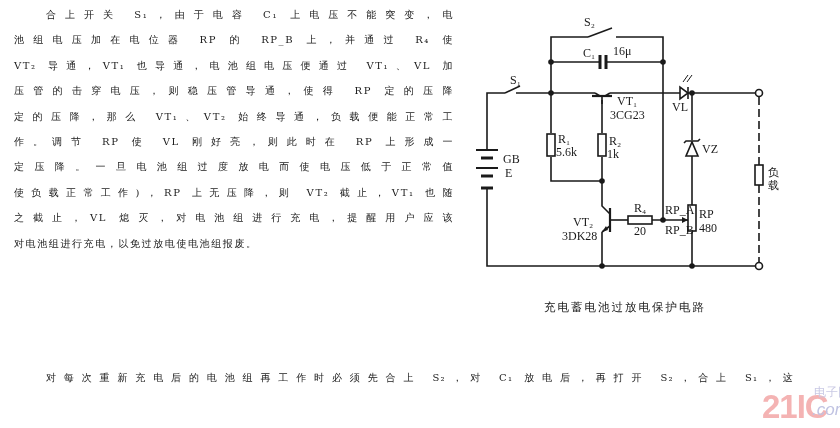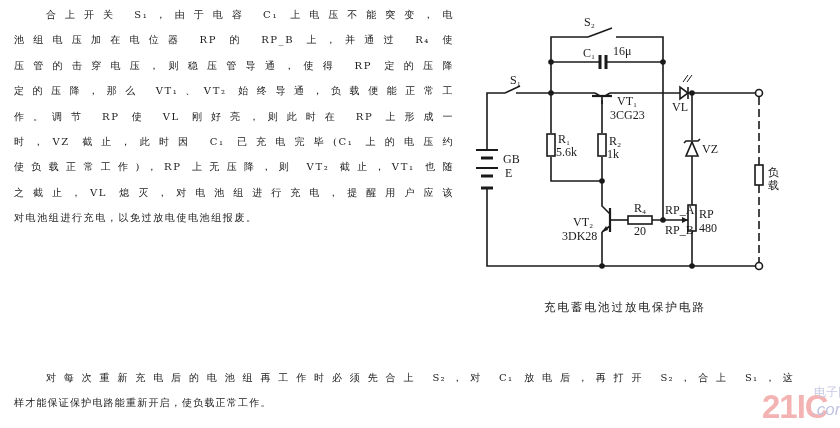--- a/index.html
+++ b/index.html
@@ -24,32 +24,32 @@
            font-size: 12px; color: #c9c9e4; letter-spacing: 0; white-space: nowrap; }
   .wm-com { position: absolute; left: 50px; top: 18px; font-family: "Liberation Sans", sans-serif;
             font-style: italic; font-size: 17px; color: #c0c3e2; }
 </style>
 </head>
 <body>
 
 <div class="para" id="p1">
   <span class="ln indent">合上开关 S₁，由于电容 C₁ 上电压不能突变，电</span>
   <span class="ln">池组电压加在电位器 RP 的 RP_B 上，并通过 R₄ 使</span>
+  <span class="ln">VT₂ 导通，VT₁ 也导通，电池组电压便通过 VT₁、VL 加</span>
   <span class="ln">压管的击穿电压，则稳压管导通，使得 RP 定的压降</span>
   <span class="ln">定的压降，那么 VT₁、VT₂ 始终导通，负载便能正常工</span>
   <span class="ln">作。调节 RP 使 VL 刚好亮，则此时在 RP 上形成一</span>
-  <span class="ln">时，VZ 截止，此时因 C₁ 已充电完毕(C₁ 上的电压约</span>
+  <span class="ln">定压降。一旦电池组过度放电而使电压低于正常值</span>
   <span class="ln">使负载正常工作)，RP 上无压降，则 VT₂ 截止，VT₁ 也随</span>
   <span class="ln">之截止，VL 熄灭，对电池组进行充电，提醒用户应该</span>
   <span class="ln last">对电池组进行充电，以免过放电使电池组报废。</span>
 </div>
 
 <div class="para" id="p2">
   <span class="ln indent">对每次重新充电后的电池组再工作时必须先合上 S₂，对 C₁ 放电后，再打开 S₂，合上 S₁，这</span>
-  <span class="ln last">样才能保证保护电路能重新开启，使负载正常工作。</span>
 </div>
 
 <svg id="circuit" width="840" height="428" stroke="#1a1a1a" stroke-width="1.6" fill="none">
 
   <g>
 
     <polyline points="551,93 551,37 588,37"></polyline>
     <polyline points="616,37 663,37 663,62"></polyline>
 
     <line x1="551" y1="62" x2="600" y2="62"></line>

